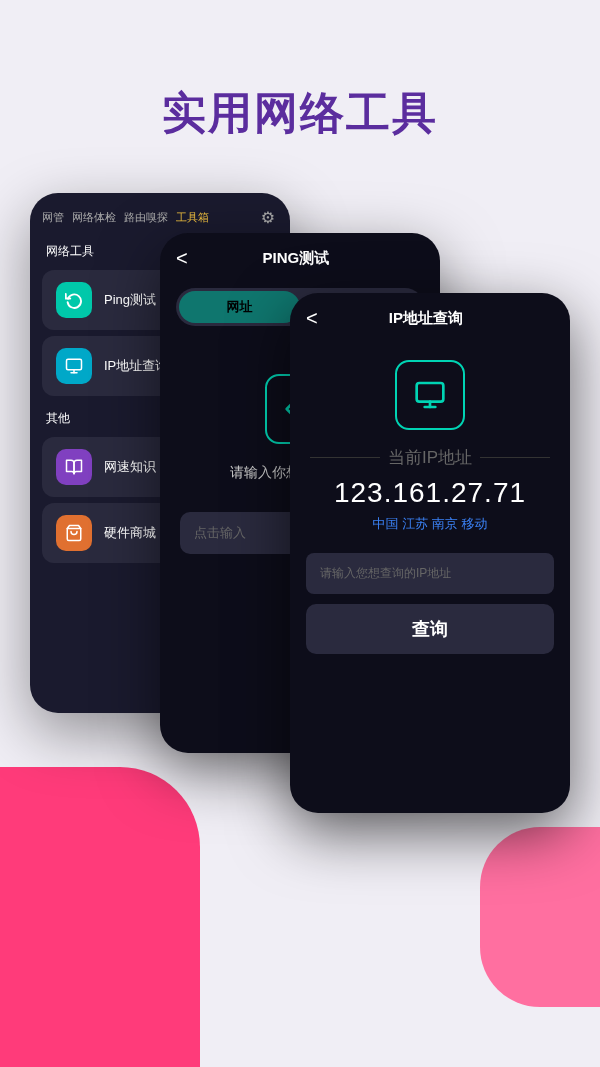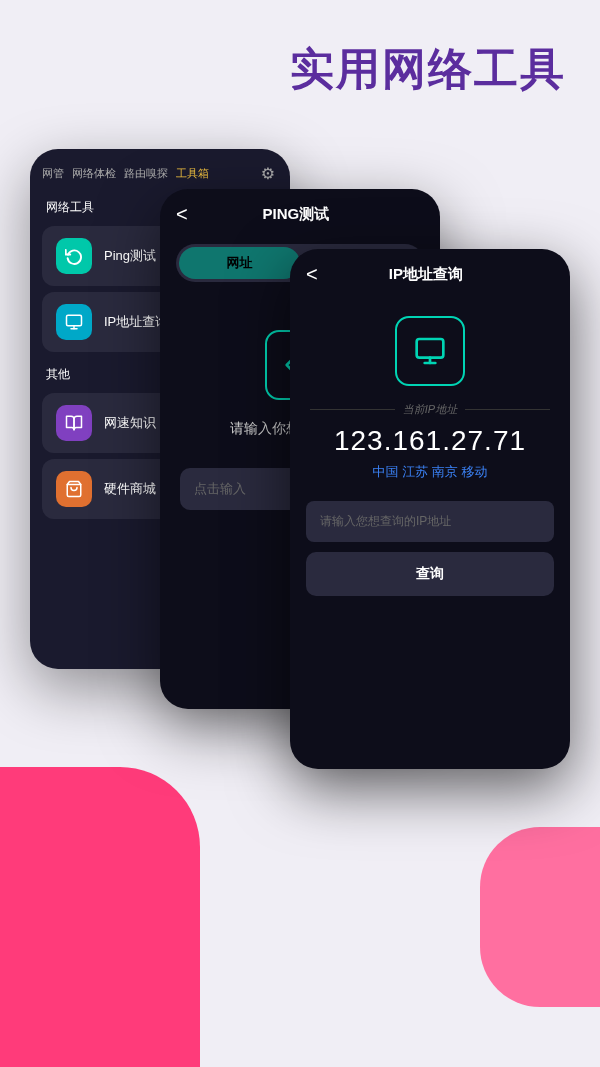--- a/index.html
+++ b/index.html
@@ -29,24 +29,25 @@
       right: 0;
       width: 120px;
       height: 180px;
       background: #ff6fa0;
       border-radius: 60px 0 0 60px;
       z-index: 0;
     }
 
     
     .header {
-      text-align: right;
-      padding: 40px 34px 20px;
+      text-align: center;
+      padding: 40px 20px 20px;
       position: relative;
       z-index: 1;
+      margin-top: 44px;
     }
     .header-title {
       font-size: 44px;
       font-weight: 900;
       color: #5b2d9e;
       letter-spacing: 2px;
     }
     .header-subtitle {
       font-size: 22px;
       color: #8a6bbf;
@@ -288,22 +289,21 @@
       margin: 16px 20px 8px;
       gap: 8px;
     }
     .p3-divider-line {
       flex: 1;
       height: 1px;
       background: #333;
     }
     .p3-divider-text {
       color: #666;
-      font-size: 11px;
-      font-style: italic;
+      font-size: 17px;
     }
     .p3-ip-address {
       text-align: center;
       font-size: 28px;
       font-weight: 400;
       color: #fff;
       padding: 0 16px;
       letter-spacing: 1px;
     }
     .p3-location {
@@ -320,21 +320,21 @@
       color: #666;
       font-size: 12px;
     }
     .p3-query-btn {
       margin: 8px 16px;
       background: #2a2a3e;
       border-radius: 10px;
       padding: 13px;
       text-align: center;
       color: #fff;
-      font-size: 14px;
+      font-size: 18px;
       font-weight: 600;
     }
   </style>
 </head>
 <body>
 
 <div class="bg-pink-blob"></div>
 <div class="bg-pink-blob2"></div>
 
 <div class="header">

